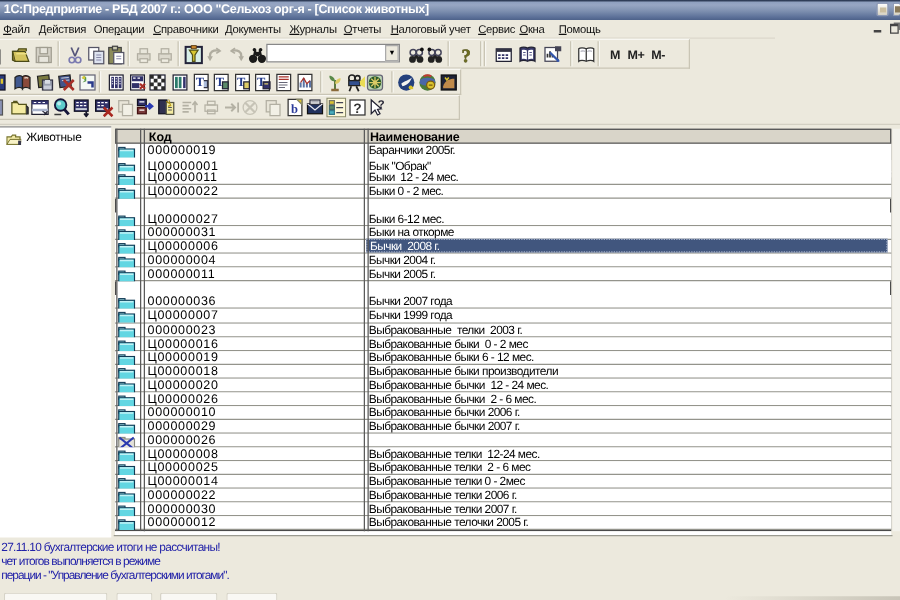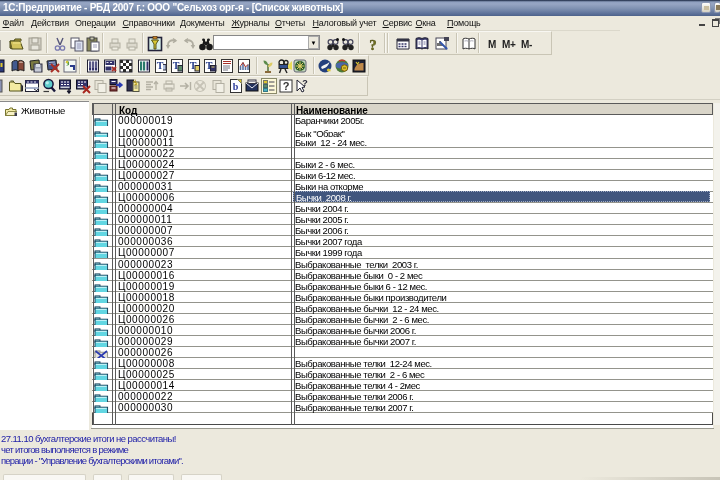--- a/index.html
+++ b/index.html
@@ -448,29 +448,21 @@
       <div class="cc">Ц00000011</div>
       <div class="nc">Быки  12 - 24 мес.</div>
     </div>
 <div class="row" style="top:148px;height:11px">
       <div class="ic"><svg width="15" height="11" viewBox="0 0 15 11">
           <rect x="1" y="0.9" width="5" height="2.6" fill="#aeeef4" stroke="#113a55" stroke-width="0.9"></rect>
           <rect x="1" y="2.2" width="12.6" height="7.6" fill="#62d6e2" stroke="#113a55" stroke-width="0.9"></rect>
           <path d="M2 3.4 L12.6 3.4" stroke="#c2f2f6" stroke-width="1.1"></path>
         </svg></div>
       <div class="cc">Ц00000022</div>
-    </div>
-<div class="row" style="top:159px;height:11px">
-      <div class="ic"><svg width="15" height="11" viewBox="0 0 15 11">
-          <rect x="1" y="0.9" width="5" height="2.6" fill="#aeeef4" stroke="#113a55" stroke-width="0.9"></rect>
-          <rect x="1" y="2.2" width="12.6" height="7.6" fill="#62d6e2" stroke="#113a55" stroke-width="0.9"></rect>
-          <path d="M2 3.4 L12.6 3.4" stroke="#c2f2f6" stroke-width="1.1"></path>
-        </svg></div>
-      <div class="cc">Ц00000024</div>
-      <div class="nc">Быки 2 - 6 мес.</div>
+      <div class="nc">Быки 0 - 2 мес.</div>
     </div>
 <div class="row" style="top:170px;height:11px">
       <div class="ic"><svg width="15" height="11" viewBox="0 0 15 11">
           <rect x="1" y="0.9" width="5" height="2.6" fill="#aeeef4" stroke="#113a55" stroke-width="0.9"></rect>
           <rect x="1" y="2.2" width="12.6" height="7.6" fill="#62d6e2" stroke="#113a55" stroke-width="0.9"></rect>
           <path d="M2 3.4 L12.6 3.4" stroke="#c2f2f6" stroke-width="1.1"></path>
         </svg></div>
       <div class="cc">Ц00000027</div>
       <div class="nc">Быки 6-12 мес.</div>
     </div>
@@ -502,29 +494,20 @@
       <div class="nc">Бычки 2004 г.</div>
     </div>
 <div class="row" style="top:214px;height:11px">
       <div class="ic"><svg width="15" height="11" viewBox="0 0 15 11">
           <rect x="1" y="0.9" width="5" height="2.6" fill="#aeeef4" stroke="#113a55" stroke-width="0.9"></rect>
           <rect x="1" y="2.2" width="12.6" height="7.6" fill="#62d6e2" stroke="#113a55" stroke-width="0.9"></rect>
           <path d="M2 3.4 L12.6 3.4" stroke="#c2f2f6" stroke-width="1.1"></path>
         </svg></div>
       <div class="cc">000000011</div>
       <div class="nc">Бычки 2005 г.</div>
-    </div>
-<div class="row" style="top:225px;height:11px">
-      <div class="ic"><svg width="15" height="11" viewBox="0 0 15 11">
-          <rect x="1" y="0.9" width="5" height="2.6" fill="#aeeef4" stroke="#113a55" stroke-width="0.9"></rect>
-          <rect x="1" y="2.2" width="12.6" height="7.6" fill="#62d6e2" stroke="#113a55" stroke-width="0.9"></rect>
-          <path d="M2 3.4 L12.6 3.4" stroke="#c2f2f6" stroke-width="1.1"></path>
-        </svg></div>
-      <div class="cc">000000007</div>
-      <div class="nc">Бычки 2006 г.</div>
     </div>
 <div class="row" style="top:236px;height:11px">
       <div class="ic"><svg width="15" height="11" viewBox="0 0 15 11">
           <rect x="1" y="0.9" width="5" height="2.6" fill="#aeeef4" stroke="#113a55" stroke-width="0.9"></rect>
           <rect x="1" y="2.2" width="12.6" height="7.6" fill="#62d6e2" stroke="#113a55" stroke-width="0.9"></rect>
           <path d="M2 3.4 L12.6 3.4" stroke="#c2f2f6" stroke-width="1.1"></path>
         </svg></div>
       <div class="cc">000000036</div>
       <div class="nc">Бычки 2007 года</div>
     </div>
@@ -635,39 +618,48 @@
       <div class="cc">Ц00000025</div>
       <div class="nc">Выбракованные телки  2 - 6 мес</div>
     </div>
 <div class="row" style="top:380px;height:11px">
       <div class="ic"><svg width="15" height="11" viewBox="0 0 15 11">
           <rect x="1" y="0.9" width="5" height="2.6" fill="#aeeef4" stroke="#113a55" stroke-width="0.9"></rect>
           <rect x="1" y="2.2" width="12.6" height="7.6" fill="#62d6e2" stroke="#113a55" stroke-width="0.9"></rect>
           <path d="M2 3.4 L12.6 3.4" stroke="#c2f2f6" stroke-width="1.1"></path>
         </svg></div>
       <div class="cc">Ц00000014</div>
-      <div class="nc">Выбракованные телки 4 - 2мес</div>
+      <div class="nc">Выбракованные телки 0 - 2мес</div>
     </div>
 <div class="row" style="top:391px;height:11px">
       <div class="ic"><svg width="15" height="11" viewBox="0 0 15 11">
           <rect x="1" y="0.9" width="5" height="2.6" fill="#aeeef4" stroke="#113a55" stroke-width="0.9"></rect>
           <rect x="1" y="2.2" width="12.6" height="7.6" fill="#62d6e2" stroke="#113a55" stroke-width="0.9"></rect>
           <path d="M2 3.4 L12.6 3.4" stroke="#c2f2f6" stroke-width="1.1"></path>
         </svg></div>
       <div class="cc">000000022</div>
       <div class="nc">Выбракованные телки 2006 г.</div>
     </div>
 <div class="row" style="top:402px;height:11px">
       <div class="ic"><svg width="15" height="11" viewBox="0 0 15 11">
           <rect x="1" y="0.9" width="5" height="2.6" fill="#aeeef4" stroke="#113a55" stroke-width="0.9"></rect>
           <rect x="1" y="2.2" width="12.6" height="7.6" fill="#62d6e2" stroke="#113a55" stroke-width="0.9"></rect>
           <path d="M2 3.4 L12.6 3.4" stroke="#c2f2f6" stroke-width="1.1"></path>
         </svg></div>
       <div class="cc">000000030</div>
       <div class="nc">Выбракованные телки 2007 г.</div>
+    </div>
+<div class="row" style="top:413px;height:11px">
+      <div class="ic"><svg width="15" height="11" viewBox="0 0 15 11">
+          <rect x="1" y="0.9" width="5" height="2.6" fill="#aeeef4" stroke="#113a55" stroke-width="0.9"></rect>
+          <rect x="1" y="2.2" width="12.6" height="7.6" fill="#62d6e2" stroke="#113a55" stroke-width="0.9"></rect>
+          <path d="M2 3.4 L12.6 3.4" stroke="#c2f2f6" stroke-width="1.1"></path>
+        </svg></div>
+      <div class="cc">000000012</div>
+      <div class="nc">Выбракованные телочки 2005 г.</div>
     </div>
  <div id="thead">
       <span class="h1">Код</span>
       <span class="h2">Наименование</span>
     </div>
  <div class="vlnd" style="left:93px;top:103px;height:322px"></div>
     <div class="vlnd" style="left:112px;top:103px;height:322px"></div>
     <div class="abs" style="left:92px;top:425px;width:621px;height:3px;background:#fff"></div>
     <div class="abs" style="left:91px;top:428px;width:623px;height:1px;background:#9a9a90"></div>
  <div class="vlnd" style="left:115px;top:103px;height:322px"></div>

